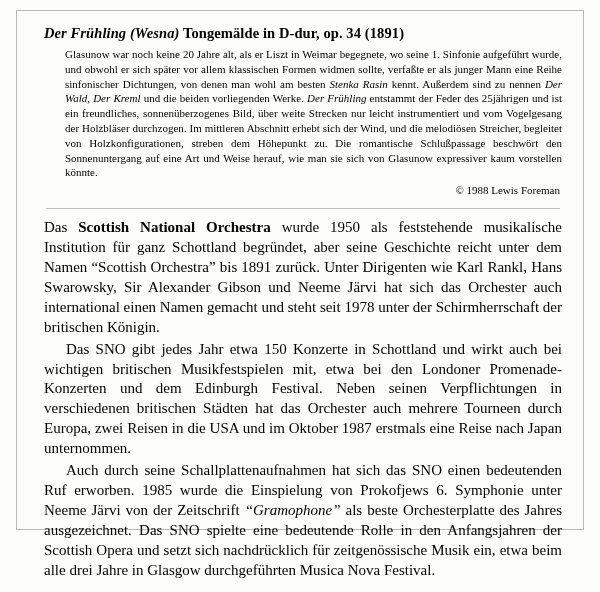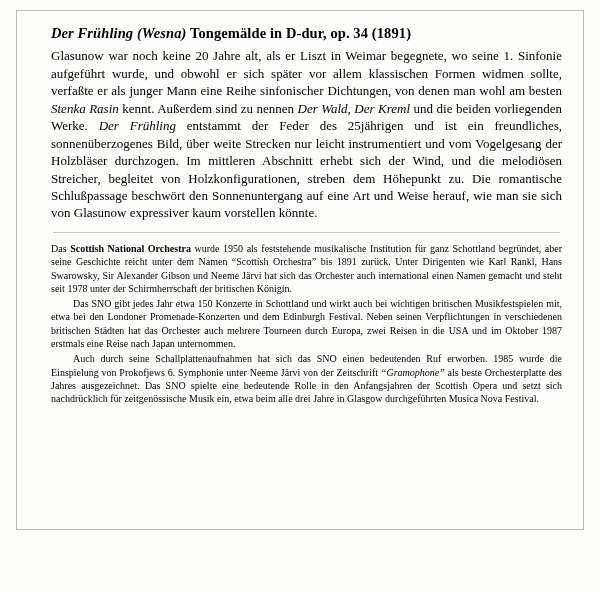--- a/index.html
+++ b/index.html
@@ -12,21 +12,21 @@
     background: #ffffff;
     font-family: "Liberation Serif", serif;
     color: #000000;
     overflow: hidden;
   }
   .page {
     position: relative;
     width: 600px;
     height: 592px;
     box-sizing: border-box;
-    padding: 14px 22px 0 35px;
+    padding: 14px 22px 0 28px;
     background: #fdfdfc;
   }
   .frame {
     position: absolute;
     left: 16px;
     top: 10px;
     width: 568px;
     height: 520px;
     border: 1px solid #b9b9b9;
     box-sizing: border-box;
@@ -50,37 +50,38 @@
     font-size: 13.4px;
     line-height: 1.335;
     text-align: justify;
     text-justify: inter-word;
     hyphens: none;
   }
   .para-indent {
     text-indent: 22px;
   }
   .sec1 p {
-    font-size: 13px;
+    font-size: 11px;
     line-height: 1.345;
+    margin-left: 21px;
   }
   .copyright {
     text-align: right;
     font-size: 13.3px;
     margin-top: 3px;
     padding-right: 2px;
   }
   .rule {
     border: none;
     border-top: 1px solid #c3c3c3;
     margin: 10px 2px 9px 2px;
     height: 0;
   }
   .sec2 p {
-    font-size: 10px;
+    font-size: 15px;
     line-height: 1.33;
   }
   .sec2 p + p {
     margin-top: 2px;
   }
   .bold {
     font-weight: bold;
   }
   .it {
     font-style: italic;
@@ -98,20 +99,21 @@
   <div class="content">
 
     <h1 class="title">
       <span class="it">Der Frühling</span>
       <span class="it">(Wesna)</span>
       <span>Tongemälde in D-dur, op. 34 (1891)</span>
     </h1>
 
     <div class="sec1">
       <p><span>Glasunow war noch keine 20 Jahre alt, als er Liszt in Weimar begegnete, wo seine 1. Sinfonie aufgeführt wurde, und obwohl er sich später vor allem klassischen Formen widmen sollte, verfaßte er als junger Mann eine Reihe sinfonischer Dichtungen, von denen man wohl am besten <span class="it">Stenka Rasin</span> kennt. Außerdem sind zu nennen <span class="it">Der Wald,</span> <span class="it">Der Kreml</span> und die beiden vorliegenden Werke. <span class="it">Der Frühling</span> entstammt der Feder des 25jährigen und ist ein freundliches, sonnenüberzogenes Bild, über weite Strecken nur leicht instrumentiert und vom Vogelgesang der Holzbläser durchzogen. Im mittleren Abschnitt erhebt sich der Wind, und die melodiösen Streicher, begleitet von Holzkonfigurationen, streben dem Höhepunkt zu. Die romantische Schlußpassage beschwört den Sonnenuntergang auf eine Art und Weise herauf, wie man sie sich von Glasunow expressiver kaum vorstellen könnte.</span></p>
+      <p class="copyright"><span class="csym">©</span> <span>1988 Lewis Foreman</span></p>
     </div>
 
     <hr class="rule">
 
     <div class="sec2">
       <p><span>Das </span><span class="bold">Scottish National Orchestra</span><span> wurde 1950 als feststehende musikalische Institution für ganz Schottland begründet, aber seine Geschichte reicht unter dem Namen “Scottish Orchestra” bis 1891 zurück. Unter Dirigenten wie Karl Rankl, Hans Swarowsky, Sir Alexander Gibson und Neeme Järvi hat sich das Orchester auch international einen Namen gemacht und steht seit 1978 unter der Schirmherrschaft der britischen Königin.</span></p>
       <p class="para-indent"><span>Das SNO gibt jedes Jahr etwa 150 Konzerte in Schottland und wirkt auch bei wichtigen britischen Musikfestspielen mit, etwa bei den Londoner Promenade-Konzerten und dem Edinburgh Festival. Neben seinen Verpflichtungen in verschiedenen britischen Städten hat das Orchester auch mehrere Tourneen durch Europa, zwei Reisen in die USA und im Oktober 1987 erstmals eine Reise nach Japan unternommen.</span></p>
       <p class="para-indent"><span>Auch durch seine Schallplattenaufnahmen hat sich das SNO einen bedeutenden Ruf erworben. 1985 wurde die Einspielung von Prokofjews 6. Symphonie unter Neeme Järvi von der Zeitschrift </span><span class="it">“Gramophone”</span><span> als beste Orchesterplatte des Jahres ausgezeichnet. Das SNO spielte eine bedeutende Rolle in den Anfangsjahren der Scottish Opera und setzt sich nachdrücklich für zeitgenössische Musik ein, etwa beim alle drei Jahre in Glasgow durchgeführten Musica Nova Festival.</span></p>
     </div>
 

